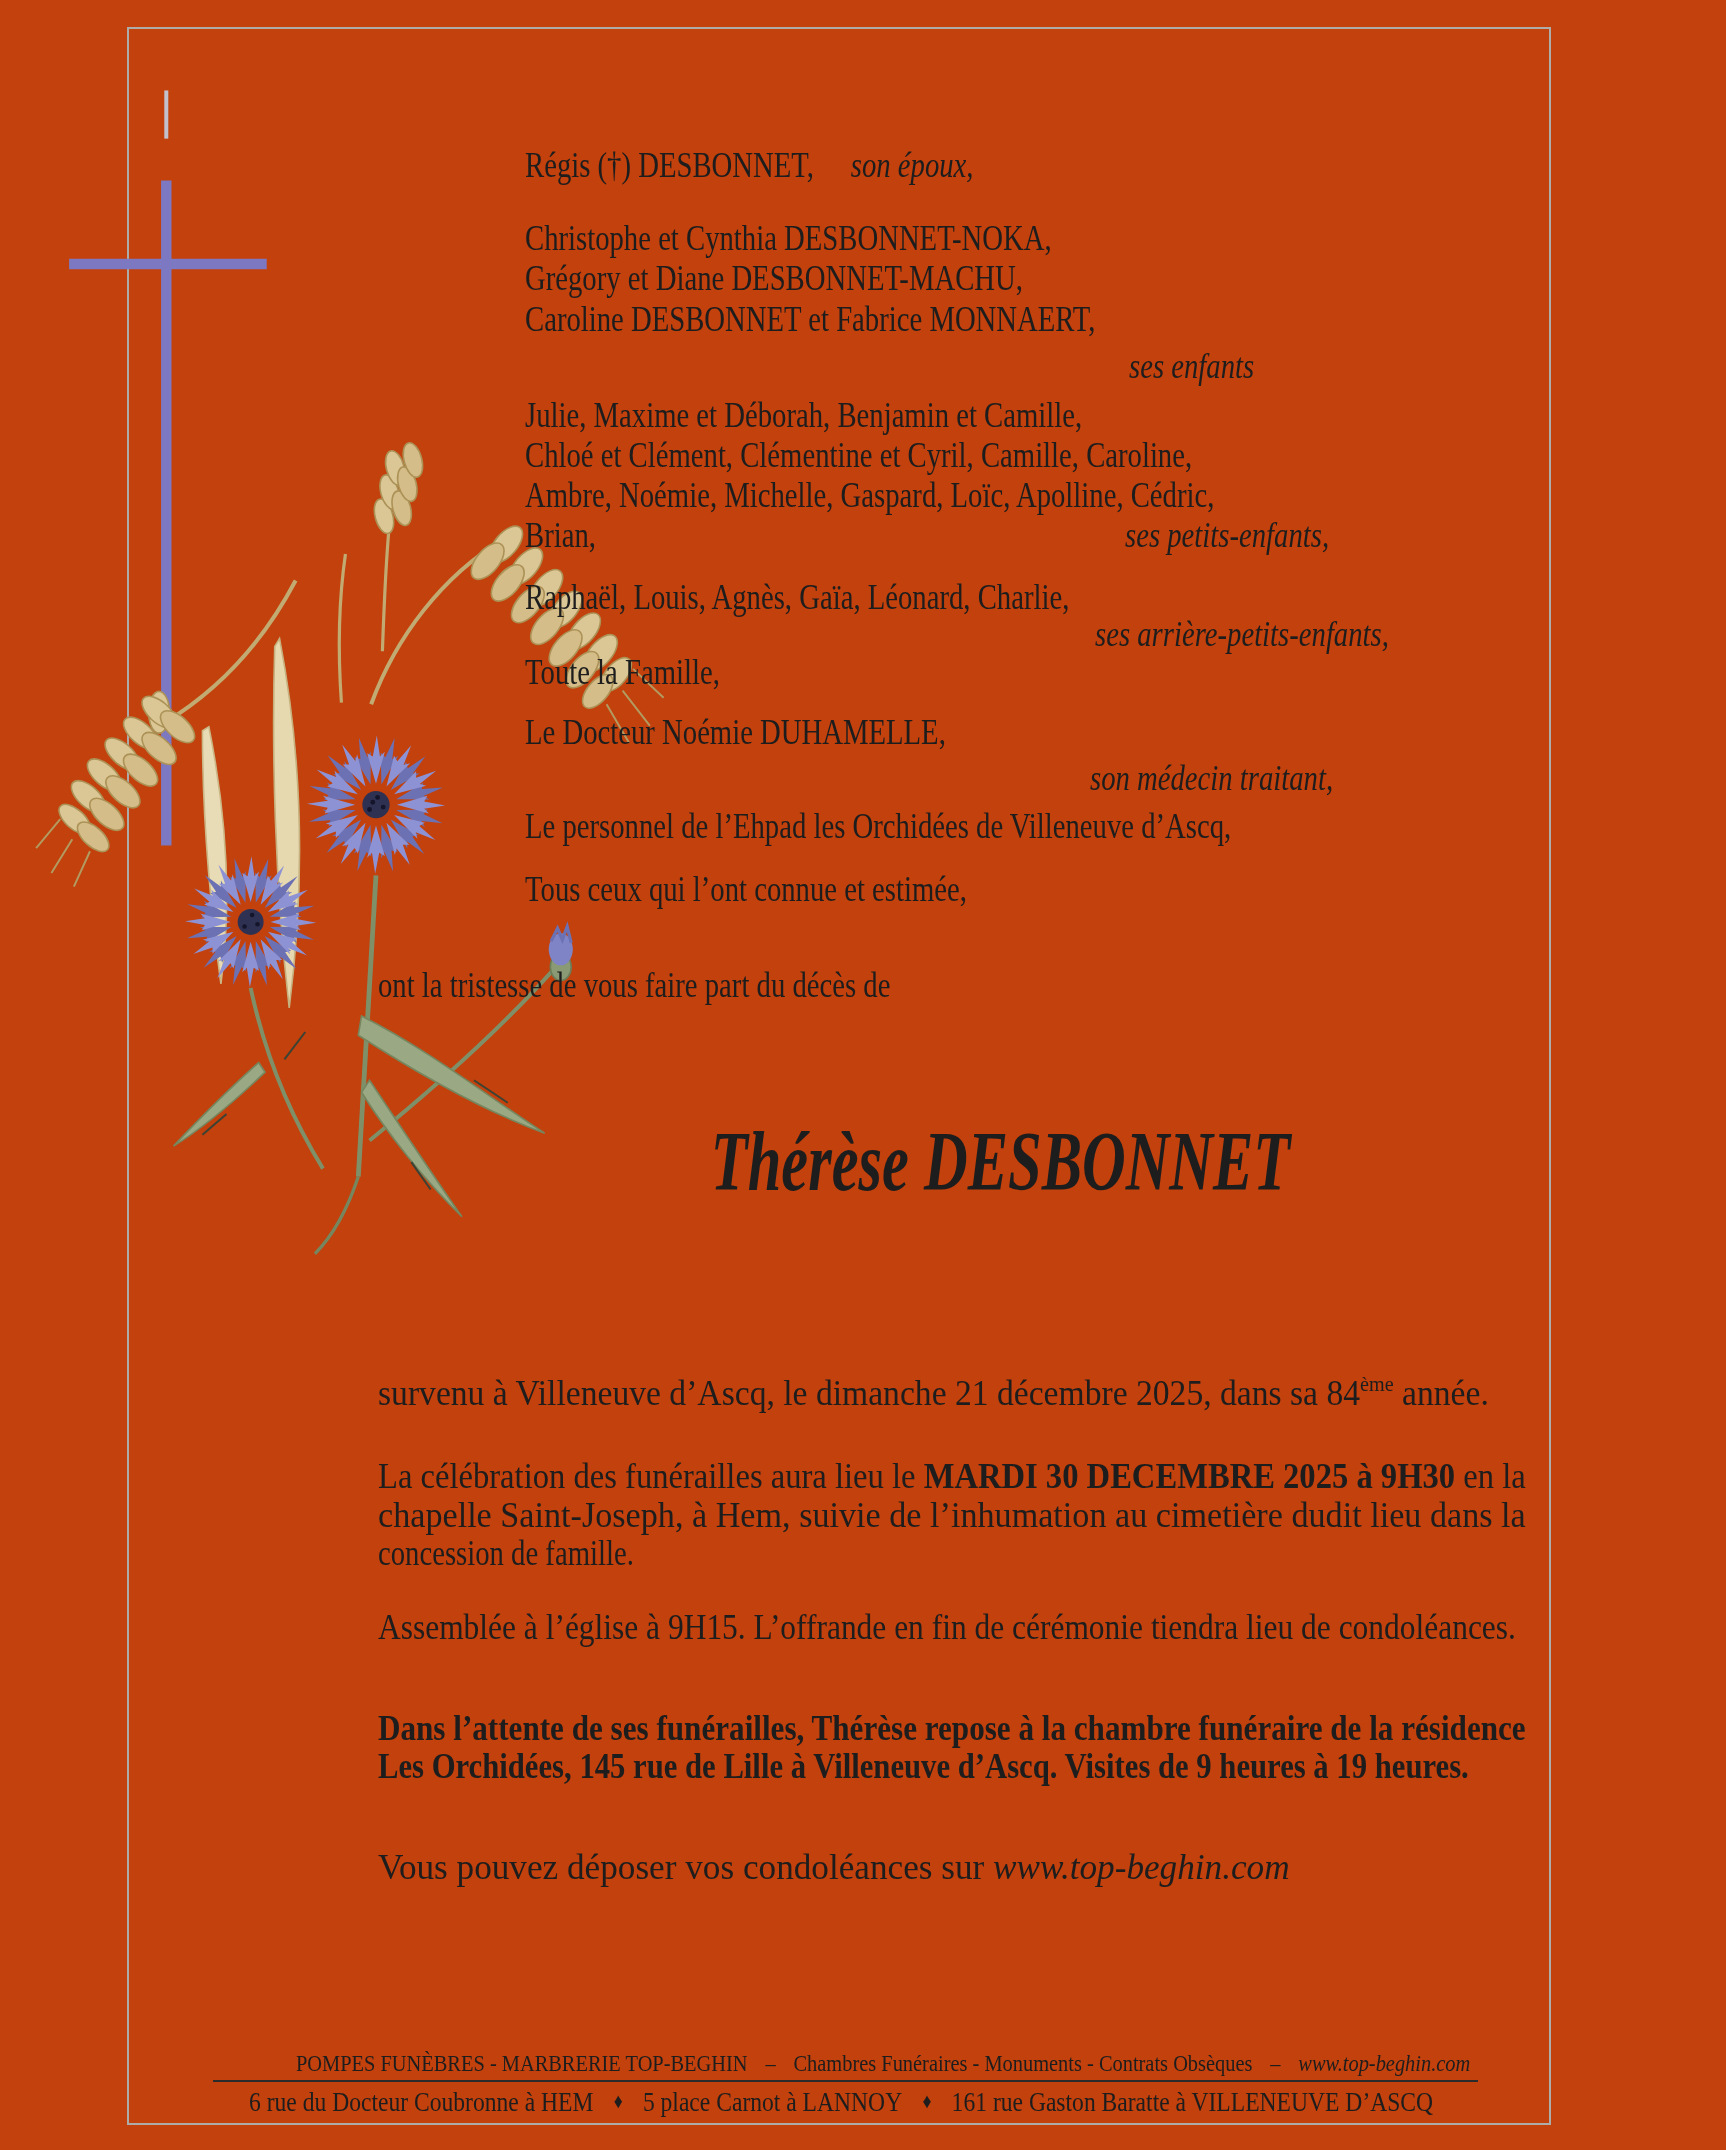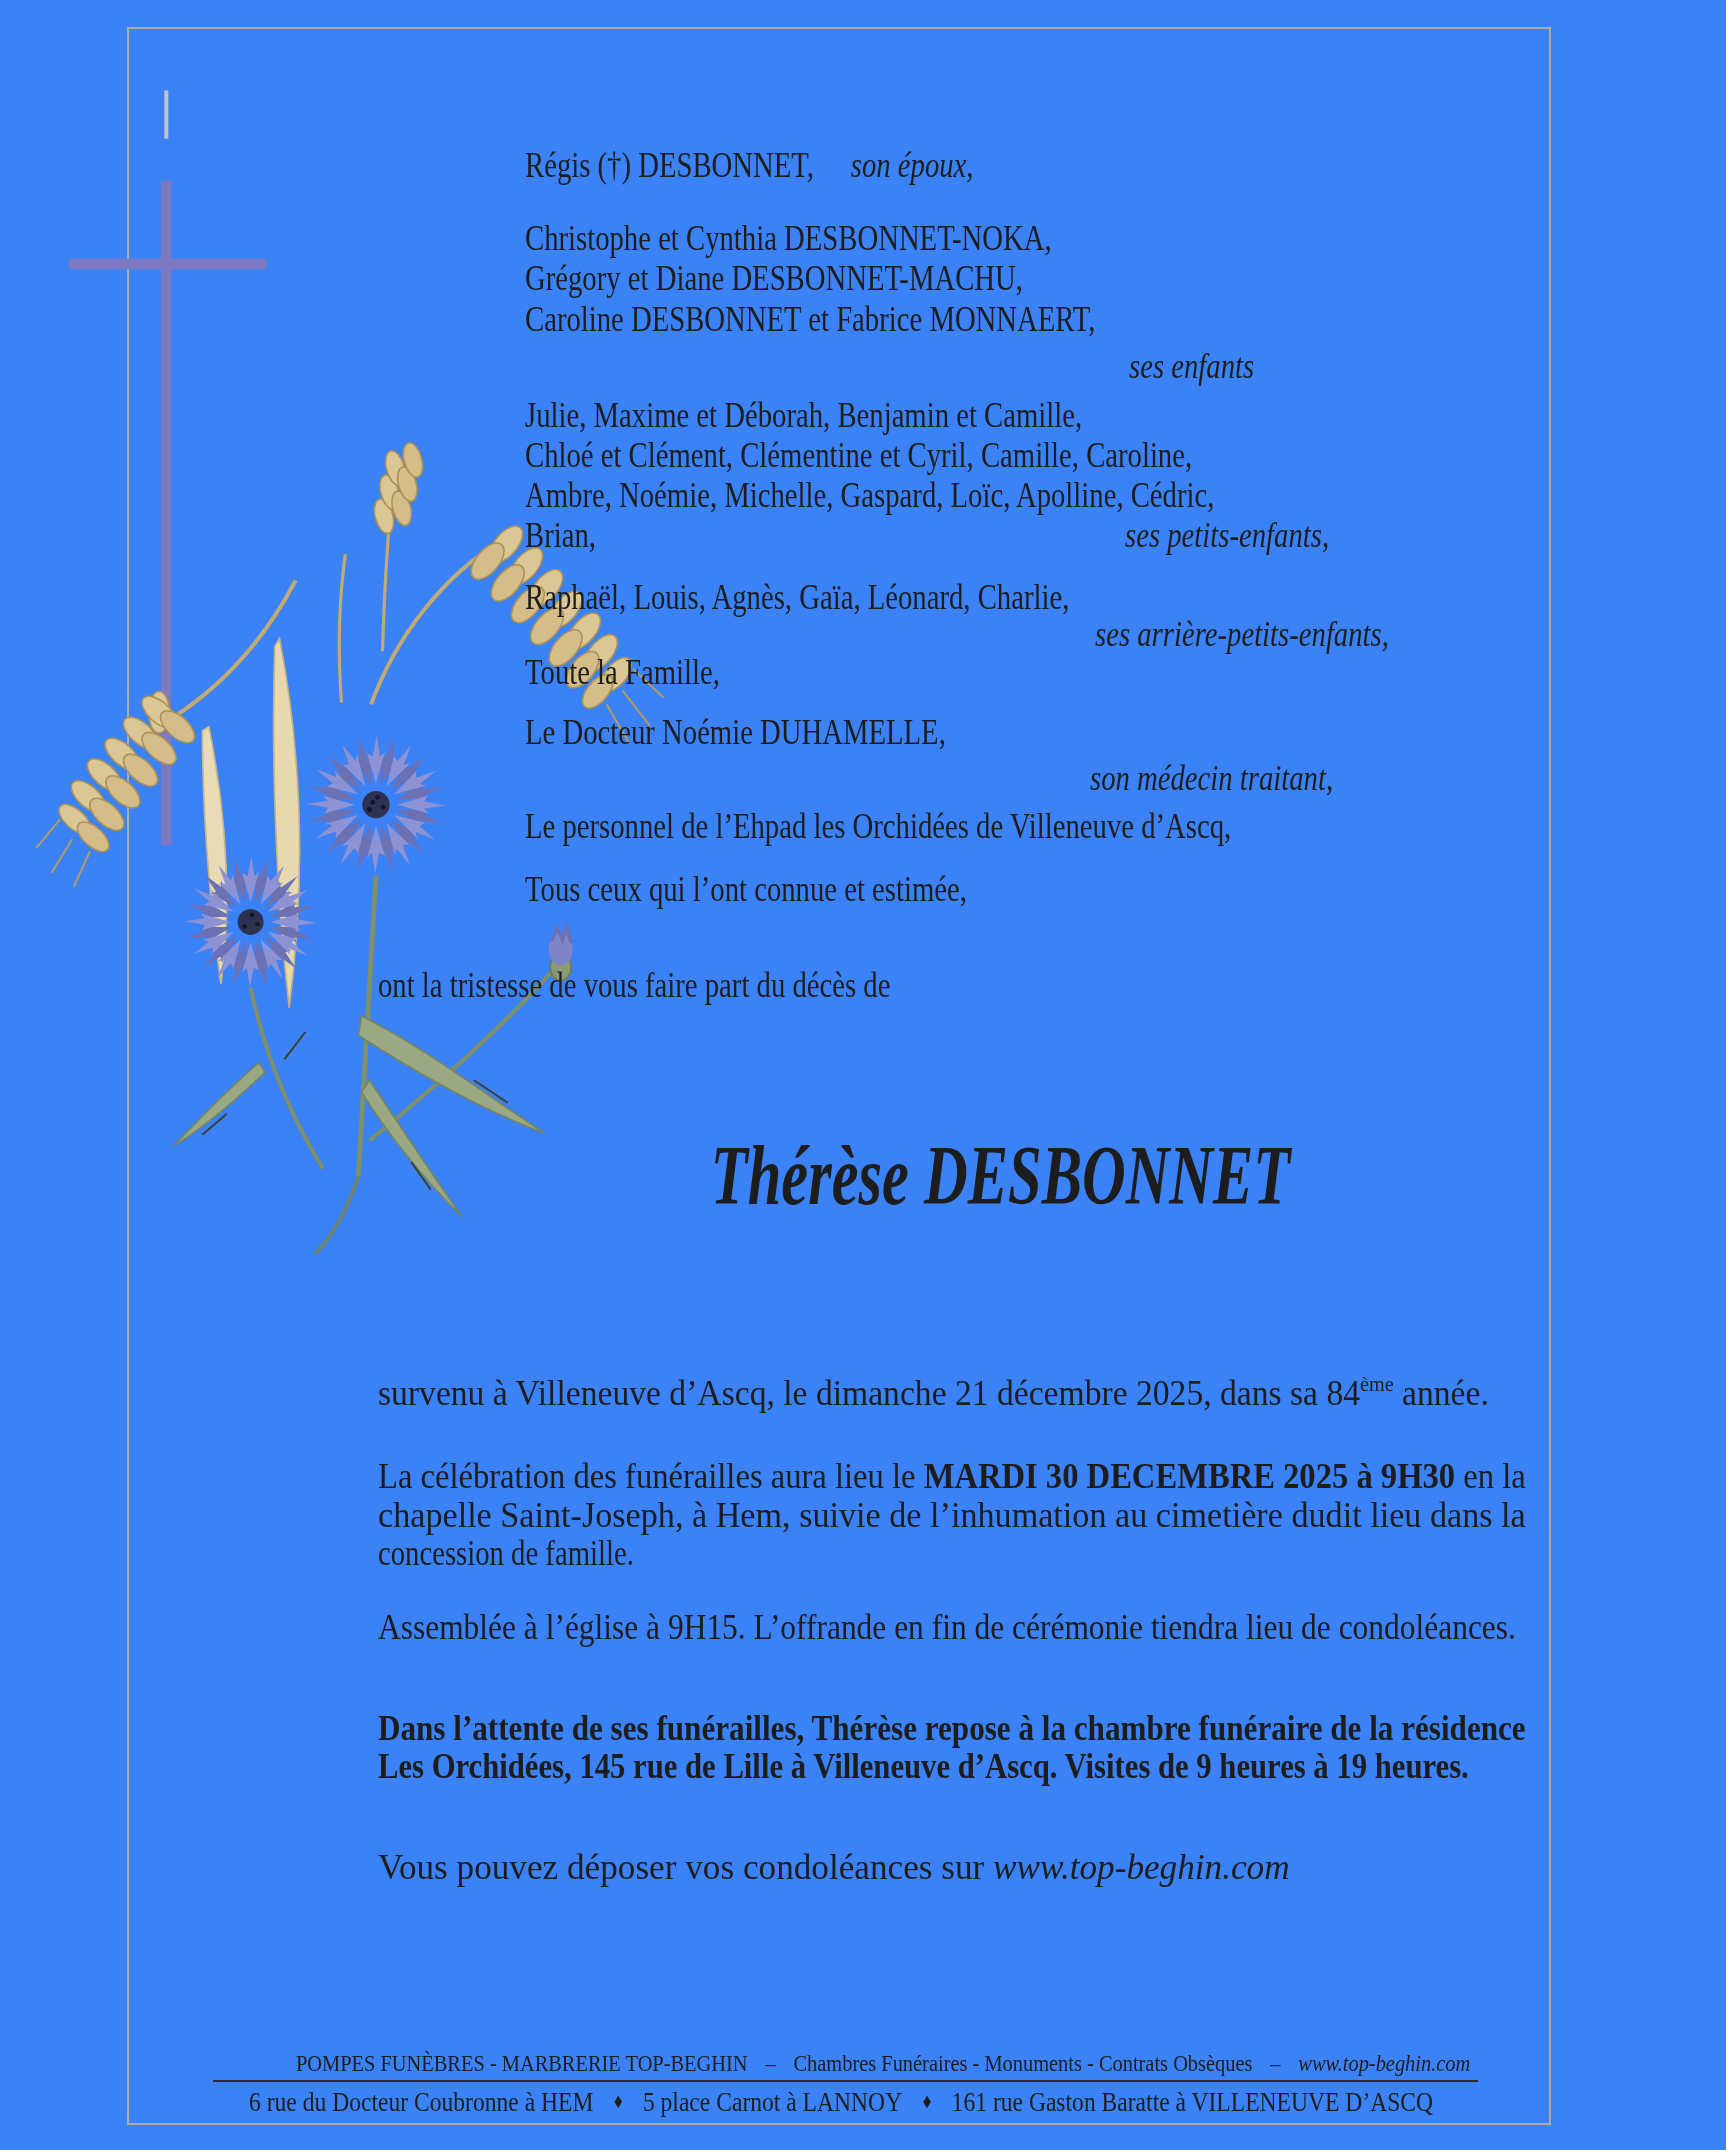--- a/index.html
+++ b/index.html
@@ -1,16 +1,16 @@
 <!DOCTYPE html>
 <html style="font-size:13px"><head>
 <meta charset="utf-8">
 <style>
   html,body{margin:0;padding:0;background:#ffffff;}
-  .page{position:relative;width:1726px;height:2151px;background:#3b82f6;overflow:hidden;
+  .page{position:relative;width:1726px;height:2151px;background:#c2410c;overflow:hidden;
         font-family:"Liberation Serif", serif;color:#1d1d1d;text-decoration:underline;}
   .frame{position:absolute;left:127px;top:26.5px;width:1424px;height:2098px;
          border:2.4px solid #adaca9;box-sizing:border-box;}
   .art{position:absolute;left:24px;top:84px;}
   .ln{position:absolute;white-space:nowrap;width:max-content;
       font-size:35px;line-height:40px;transform-origin:0 50%;}
   .cx{transform:scaleX(0.82);}
   .it{font-style:italic;}
   .b{font-weight:bold;}
   .gap1{margin-left:45px;}
@@ -208,21 +208,21 @@
   <div class="ln cx" style="left:525px;top:653px;">Toute la Famille,</div>
 
   <div class="ln cx" style="left:525px;top:713px;">Le Docteur Noémie DUHAMELLE,</div>
   <div class="ln cx it" style="left:1090px;top:759px;">son médecin traitant,</div>
 
   <div class="ln cx" style="left:525px;top:807px;">Le personnel de l’Ehpad les Orchidées de Villeneuve d’Ascq,</div>
   <div class="ln cx" style="left:525px;top:870px;">Tous ceux qui l’ont connue et estimée,</div>
 
   <div class="ln cx" style="left:378px;top:966px;">ont la tristesse de vous faire part du décès de</div>
 
-  <div class="titlewrap" style="top:1114px;margin-top:14px;">
+  <div class="titlewrap" style="top:1114px;">
     <div class="title">Thérèse DESBONNET</div>
   </div>
 
   <div class="ln" style="left: 378px; top: 1374px; transform: scaleX(0.9603);"><span>survenu à Villeneuve d’Ascq, le dimanche 21 décembre 2025, dans sa 84</span><sup class="e">ème</sup><span> année.</span></div>
 
   <div class="ln" style="left: 378px; top: 1457px; transform: scaleX(0.9312);"><span>La célébration des funérailles aura lieu le </span><span class="b">MARDI 30 DECEMBRE 2025 à 9H30</span><span> en la</span></div>
   <div class="ln" style="left: 378px; top: 1496px; transform: scaleX(0.9759);">chapelle Saint-Joseph, à Hem, suivie de l’inhumation au cimetière dudit lieu dans la</div>
   <div class="ln cx" style="left:378px;top:1534px;">concession de famille.</div>
 
   <div class="ln" style="left: 378px; top: 1608px; transform: scaleX(0.8986);">Assemblée à l’église à 9H15. L’offrande en fin de cérémonie tiendra lieu de condoléances.</div>

